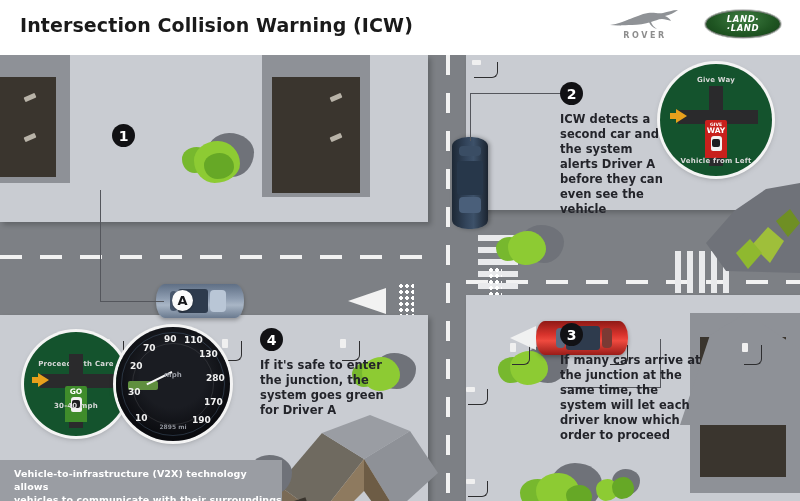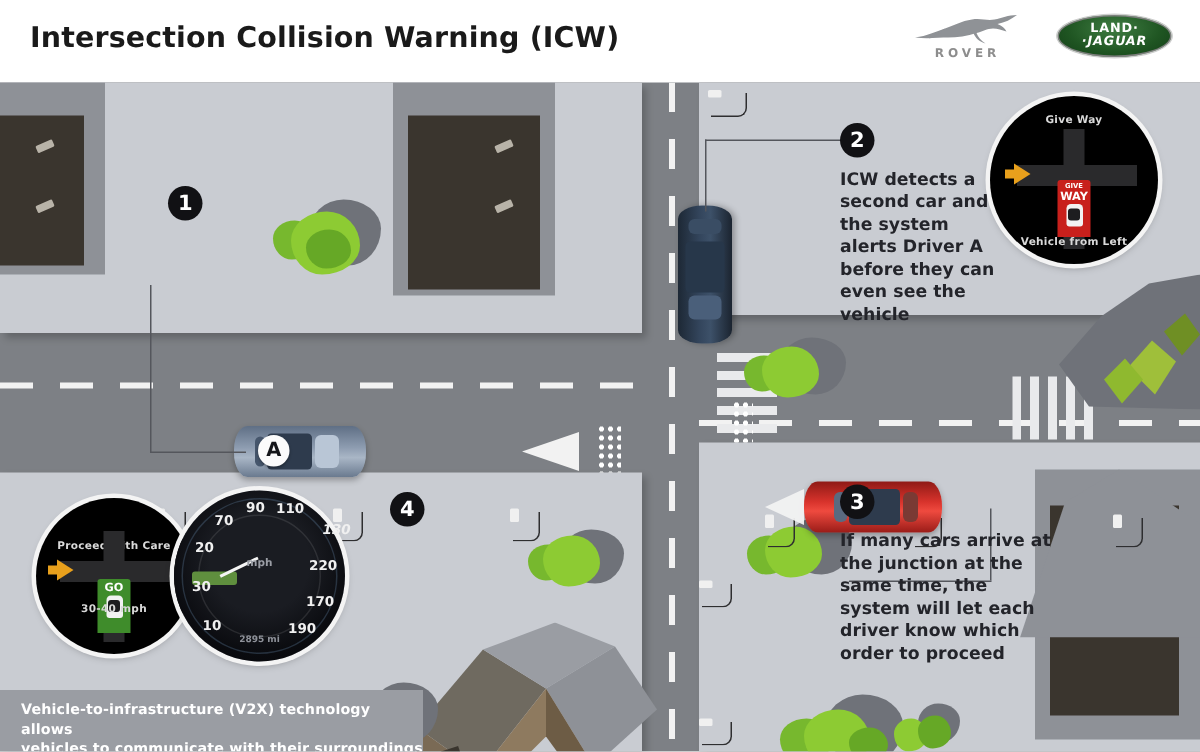--- a/index.html
+++ b/index.html
@@ -13,21 +13,21 @@
   #page-title { position:absolute; left:20px; top:14px; font-size:19px; font-weight:bold;
                 color:#1a1a1a; letter-spacing:.1px; white-space:nowrap; }
   #logos { position:absolute; right:18px; top:8px; display:flex; align-items:center; gap:22px; }
   .jag-wrap { display:flex; flex-direction:column; align-items:center; }
   .jag-word { font-size:8px; letter-spacing:2.6px; color:#8d8d8d; font-weight:bold; margin-top:1px; }
   .lr-oval { width:78px; height:30px; border-radius:50%;
              background:radial-gradient(ellipse at 50% 32%, #3f7d42 0%, #1f5522 58%, #123d16 100%);
              border:1.5px solid #cfcfcf; box-shadow:0 0 0 1px #7d7d7d inset;
              display:flex; flex-direction:column; align-items:center; justify-content:center; }
   .lr-l1 { font-size:8.5px; font-weight:bold; color:#fff; letter-spacing:.6px; line-height:9px;
-           }
+           font-style:italic; }
   .lr-l2 { font-size:8.5px; font-weight:bold; color:#fff; letter-spacing:.6px; line-height:9px;
            font-style:italic; }
 
   
   #scene { position:absolute; left:0; top:55px; width:800px; height:446px;
            background:#7d8085; overflow:hidden; }
 
   
   .pave { position:absolute; background:#c9ccd2; }
   .pave.sh { box-shadow:3px 3px 5px rgba(0,0,0,.22); }
@@ -78,21 +78,21 @@
   .ctext { margin-top:7px; font-size:11.5px; line-height:15px; color:#23242a; font-weight:bold;
            letter-spacing:.05px; }
   .leader { position:absolute; border:1.2px solid #54565c; }
 
   
   .abadge { position:absolute; width:21px; height:21px; border-radius:50%; background:#fbfbfb;
             color:#15161a; font-size:13px; font-weight:bold; display:flex; align-items:center;
             justify-content:center; box-shadow:0 1px 2px rgba(0,0,0,.35); }
 
   
-  .hud { position:absolute; border-radius:50%; background:#000000;
+  .hud { position:absolute; border-radius:50%; background:#14532d;
          box-shadow:0 0 0 3px #f4f4f4, 0 2px 6px rgba(0,0,0,.35); overflow:hidden; }
   .hud-title { position:absolute; width:100%; text-align:center; color:#d9d9d9; font-size:7px;
                font-weight:bold; letter-spacing:.2px; }
   .hud-sub   { position:absolute; width:100%; text-align:center; color:#d9d9d9; font-size:7px;
                font-weight:bold; letter-spacing:.2px; }
   .xroad-v { position:absolute; background:#2a2a2c; }
   .xroad-h { position:absolute; background:#2a2a2c; }
   .arrow-amber { position:absolute; width:0; height:0; }
   .band { position:absolute; border-radius:2px 2px 0 0; display:flex; flex-direction:column;
           align-items:center; }
@@ -138,21 +138,21 @@
                    C66 5 62 7 57 8 C60 9 62 11 63 13 C60 12 57 11 54 11 C50 11 47 13 43 14
                    C37 16 30 17 24 17 C18 17 10 18 2 17 Z" fill="#8f9296"></path>
           <path d="M22 11 C20 14 16 16 11 18 C15 15 18 13 22 11 Z" fill="#8f9296"></path>
           <path d="M43 14 C44 17 46 19 49 21 C45 20 42 17 41 14 Z" fill="#8f9296"></path>
         </svg>
         <div class="jag-word">ROVER</div>
       </div>
 
       <div class="lr-oval">
         <div class="lr-l1">LAND·</div>
-        <div class="lr-l2">·JAGUAR</div>
+        <div class="lr-l2">·LAND</div>
       </div>
 
     </div>
   </div>
 
   <div id="scene">
 
     <div class="pave sh" style="left:0;top:0;width:428px;height:167px;"></div>
     <div class="pave sh" style="left:466px;top:0;width:334px;height:155px;"></div>
     <div class="pave sh" style="left:0;top:260px;width:428px;height:186px;"></div>
@@ -347,20 +347,21 @@
       <div class="ctext">ICW detects a second car and the system alerts Driver A before they can even see the vehicle</div>
     </div>
 
     <div class="callout" style="left:560px;top:268px;width:146px;">
       <div class="badge">3</div>
       <div class="ctext">If many cars arrive at the junction at the same time, the system will let each driver know which order to proceed</div>
     </div>
 
     <div class="callout" style="left:260px;top:273px;width:128px;">
       <div class="badge">4</div>
+      <div class="ctext">If it's safe to enter the junction, the system goes green for Driver A</div>
     </div>
 
     <div class="hud" style="left:660px;top:9px;width:112px;height:112px;">
       <div class="hud-title" style="top:12px;">Give Way</div>
 
       <div class="xroad-v" style="left:49px;top:22px;width:14px;height:80px;"></div>
       <div class="xroad-h" style="left:18px;top:46px;width:80px;height:14px;"></div>
 
       <div class="arrow-amber" style="left:16px;top:45px;
            border-top:7px solid transparent;border-bottom:7px solid transparent;
@@ -397,22 +398,22 @@
       <div class="spd-greenarc" style="left:12px;top:54px;width:30px;"></div>
 
       <div class="spd-needle" style="left:28px;top:44px;width:28px;height:2px;transform:rotate(-26deg);"></div>
 
       <div class="spd-tick" style="left:19px;top:86px;">10</div>
       <div class="spd-tick" style="left:12px;top:60px;">30</div>
       <div class="spd-tick" style="left:14px;top:34px;">20</div>
       <div class="spd-tick" style="left:27px;top:16px;">70</div>
       <div class="spd-tick" style="left:48px;top:7px;">90</div>
       <div class="spd-tick" style="left:68px;top:8px;">110</div>
-      <div class="spd-tick" style="left:99px;top:22px;font-style:italic;">130</div>
-      <div class="spd-tick" style="left:90px;top:46px;">220</div>
+      <div class="spd-tick" style="left:83px;top:22px;">130</div>
+      <div class="spd-tick" style="left:90px;top:46px;">280</div>
       <div class="spd-tick" style="left:88px;top:70px;">170</div>
       <div class="spd-tick" style="left:76px;top:88px;">190</div>
 
       <div class="spd-center" style="top:44px;">
         <div class="spd-unit">mph</div>
       </div>
       <div class="spd-odo" style="top:96px;">2895 mi</div>
     </div>
 
     <div id="caption">

